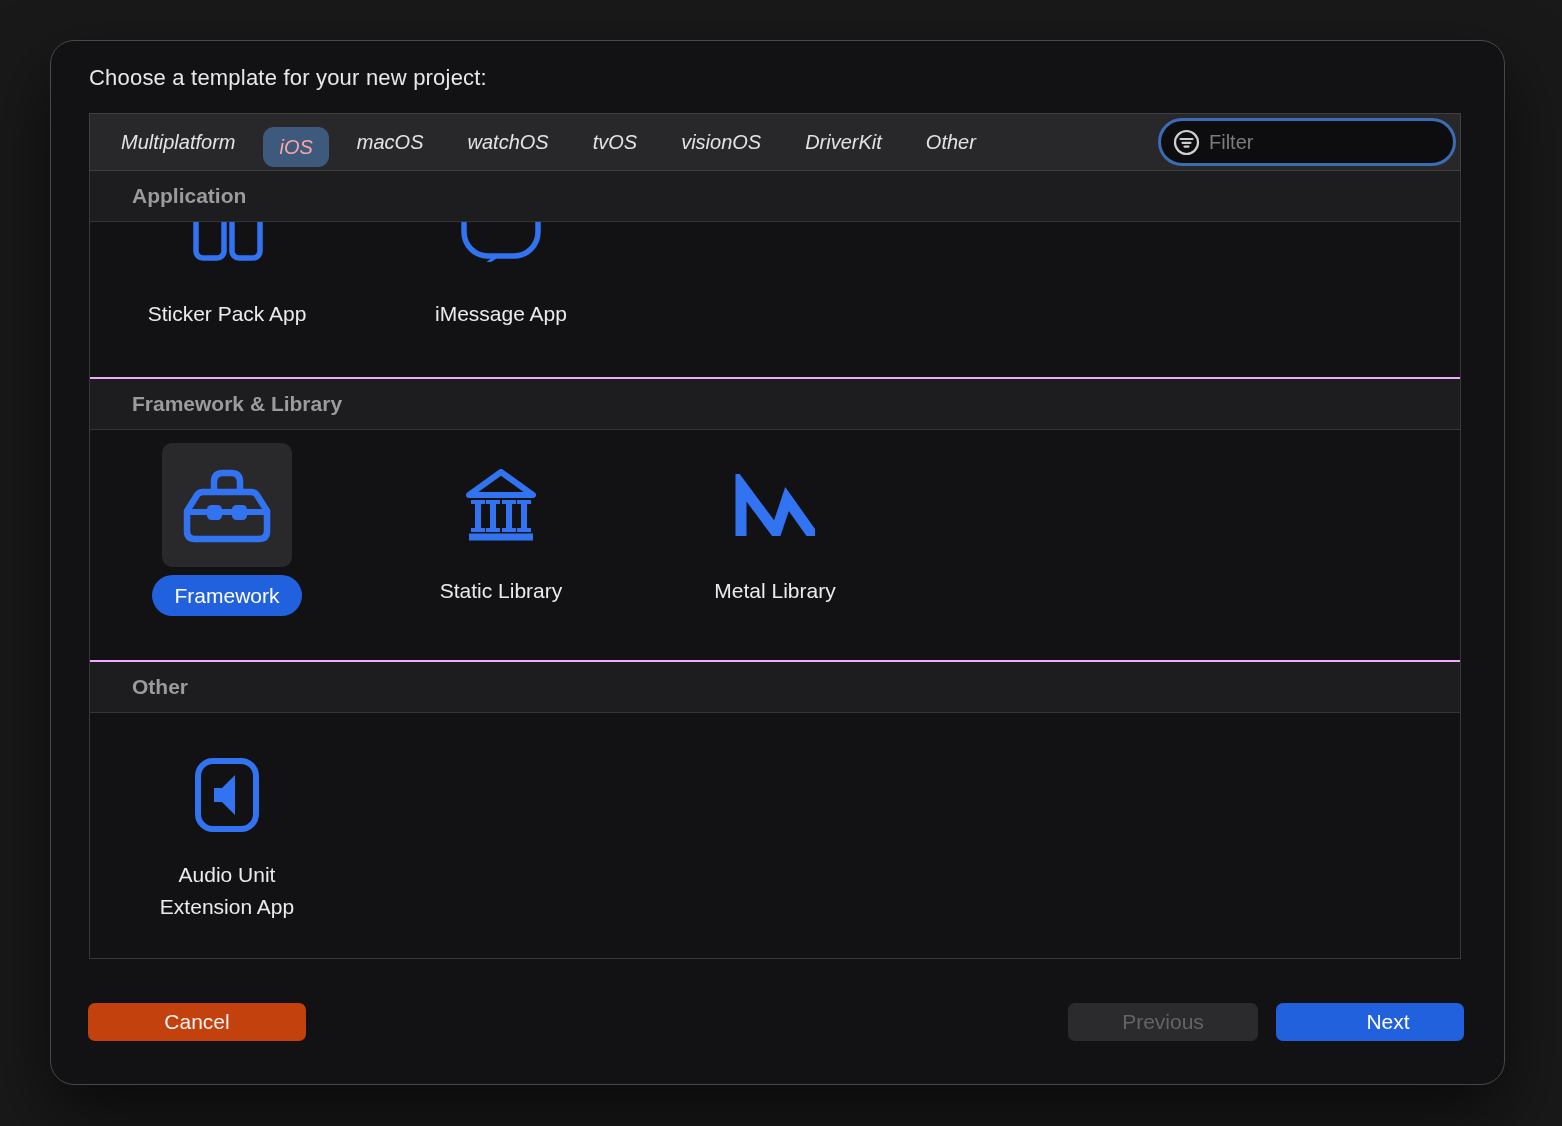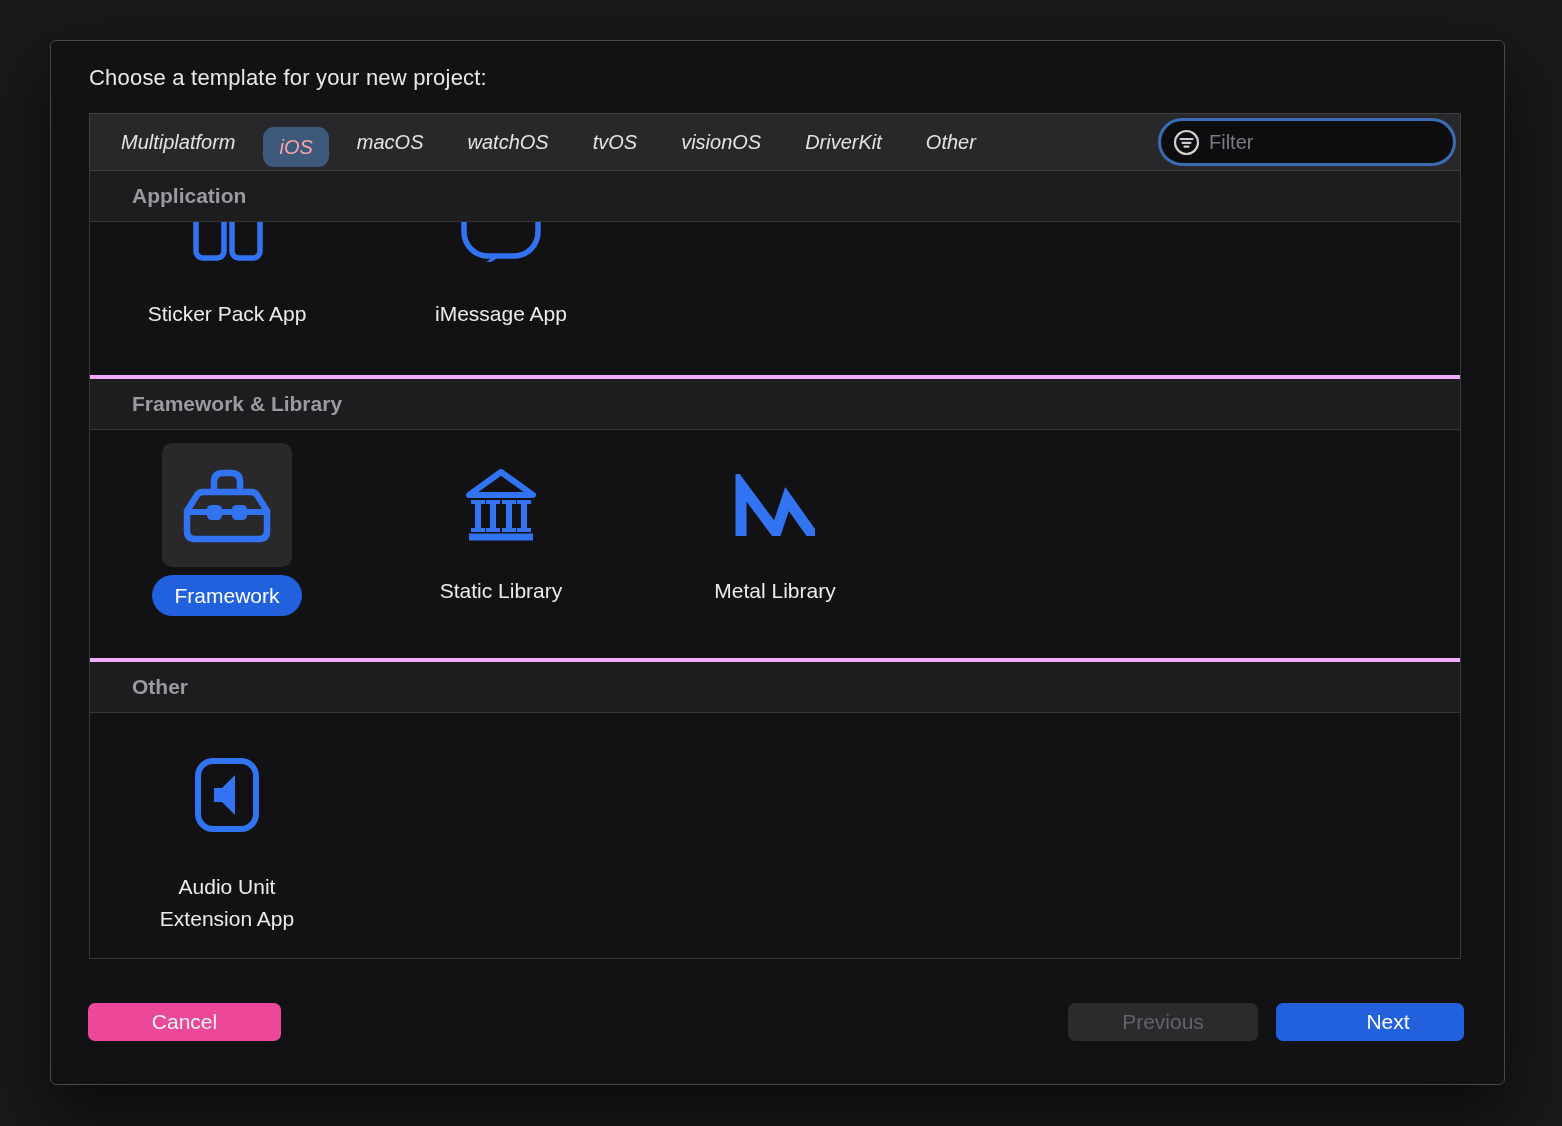--- a/index.html
+++ b/index.html
@@ -9,21 +9,21 @@
     font-family: "Liberation Sans", "DejaVu Sans", sans-serif;
     position: relative;
     overflow: hidden;
     color: #e9e9eb;
   }
   .dialog {
     position: absolute; left: 50px; top: 40px;
     width: 1455px; height: 1045px;
     background: #121214;
     border: 1px solid #48484b;
-    border-radius: 6px;
+    border-radius: 24px;
     box-shadow: 0 30px 70px rgba(0,0,0,.6);
   }
   .dlg-title {
     position: absolute; left: 38px; top: 24px;
     font-size: 22px; font-weight: 500; color: #e8e8ea;
     letter-spacing: .2px;
   }
   
   .tabstrip {
     position: absolute; left: 38px; top: 72px;
@@ -67,21 +67,21 @@
   .sec-header {
     height: 51px; flex: 0 0 auto;
     background: #1d1d20;
     border-bottom: 1px solid #353538;
     display: flex; align-items: center;
     padding-left: 42px;
     font-size: 21px; font-weight: bold; color: #9a9a9f;
   }
   .sec-row {
     flex: 0 0 auto;
-    border-bottom: 4px solid #f0abfc;
+    border-bottom: 2px solid #f0abfc;
     display: grid;
     grid-template-columns: repeat(5, 274px);
     overflow: hidden;
   }
   .sec-row.row-app   { height: 157px; }
   .sec-row.row-fw    { height: 232px; }
   .sec-row.row-other { flex: 1 1 auto; border-bottom: none; }
   .tpl {
     display: flex; flex-direction: column; align-items: center;
     cursor: default;
@@ -101,30 +101,30 @@
   .tile {
     width: 130px; height: 124px; margin-top: 13px;
     border-radius: 10px;
     display: flex; align-items: center; justify-content: center;
     color: var(--icon-blue);
   }
   .tile.selected-tile { background: #29292c; }
   .row-fw .tpl-label { margin-top: 8px; }
   
   .row-other .big-icon { margin-top: 42px; color: var(--icon-blue); }
-  .row-other .tpl-label { margin-top: 32px; }
+  .row-other .tpl-label { margin-top: 20px; }
   
   .btn {
     position: absolute; top: 962px; height: 38px;
     border: none; border-radius: 7px;
     font-size: 21px; font-family: inherit;
     display: flex; align-items: center; justify-content: center;
     cursor: default;
   }
-  .btn-cancel   { left: 37px;  width: 193px; background: #ec4899; color: #f2f2f4; }
+  .btn-cancel   { left: 37px;  width: 218px; background: #c2410c; color: #f2f2f4; }
   .btn-previous { left: 1017px; width: 190px; background: #2b2b2e; color: #636368; }
   .btn-next     { left: 1225px; width: 188px; background: var(--selection-blue); color: #ffffff; padding-left: 36px; }
 </style>
 </head>
 <body>
 
 <div class="dialog">
 
   <div class="dlg-title">Choose a template for your new project:</div>
 

